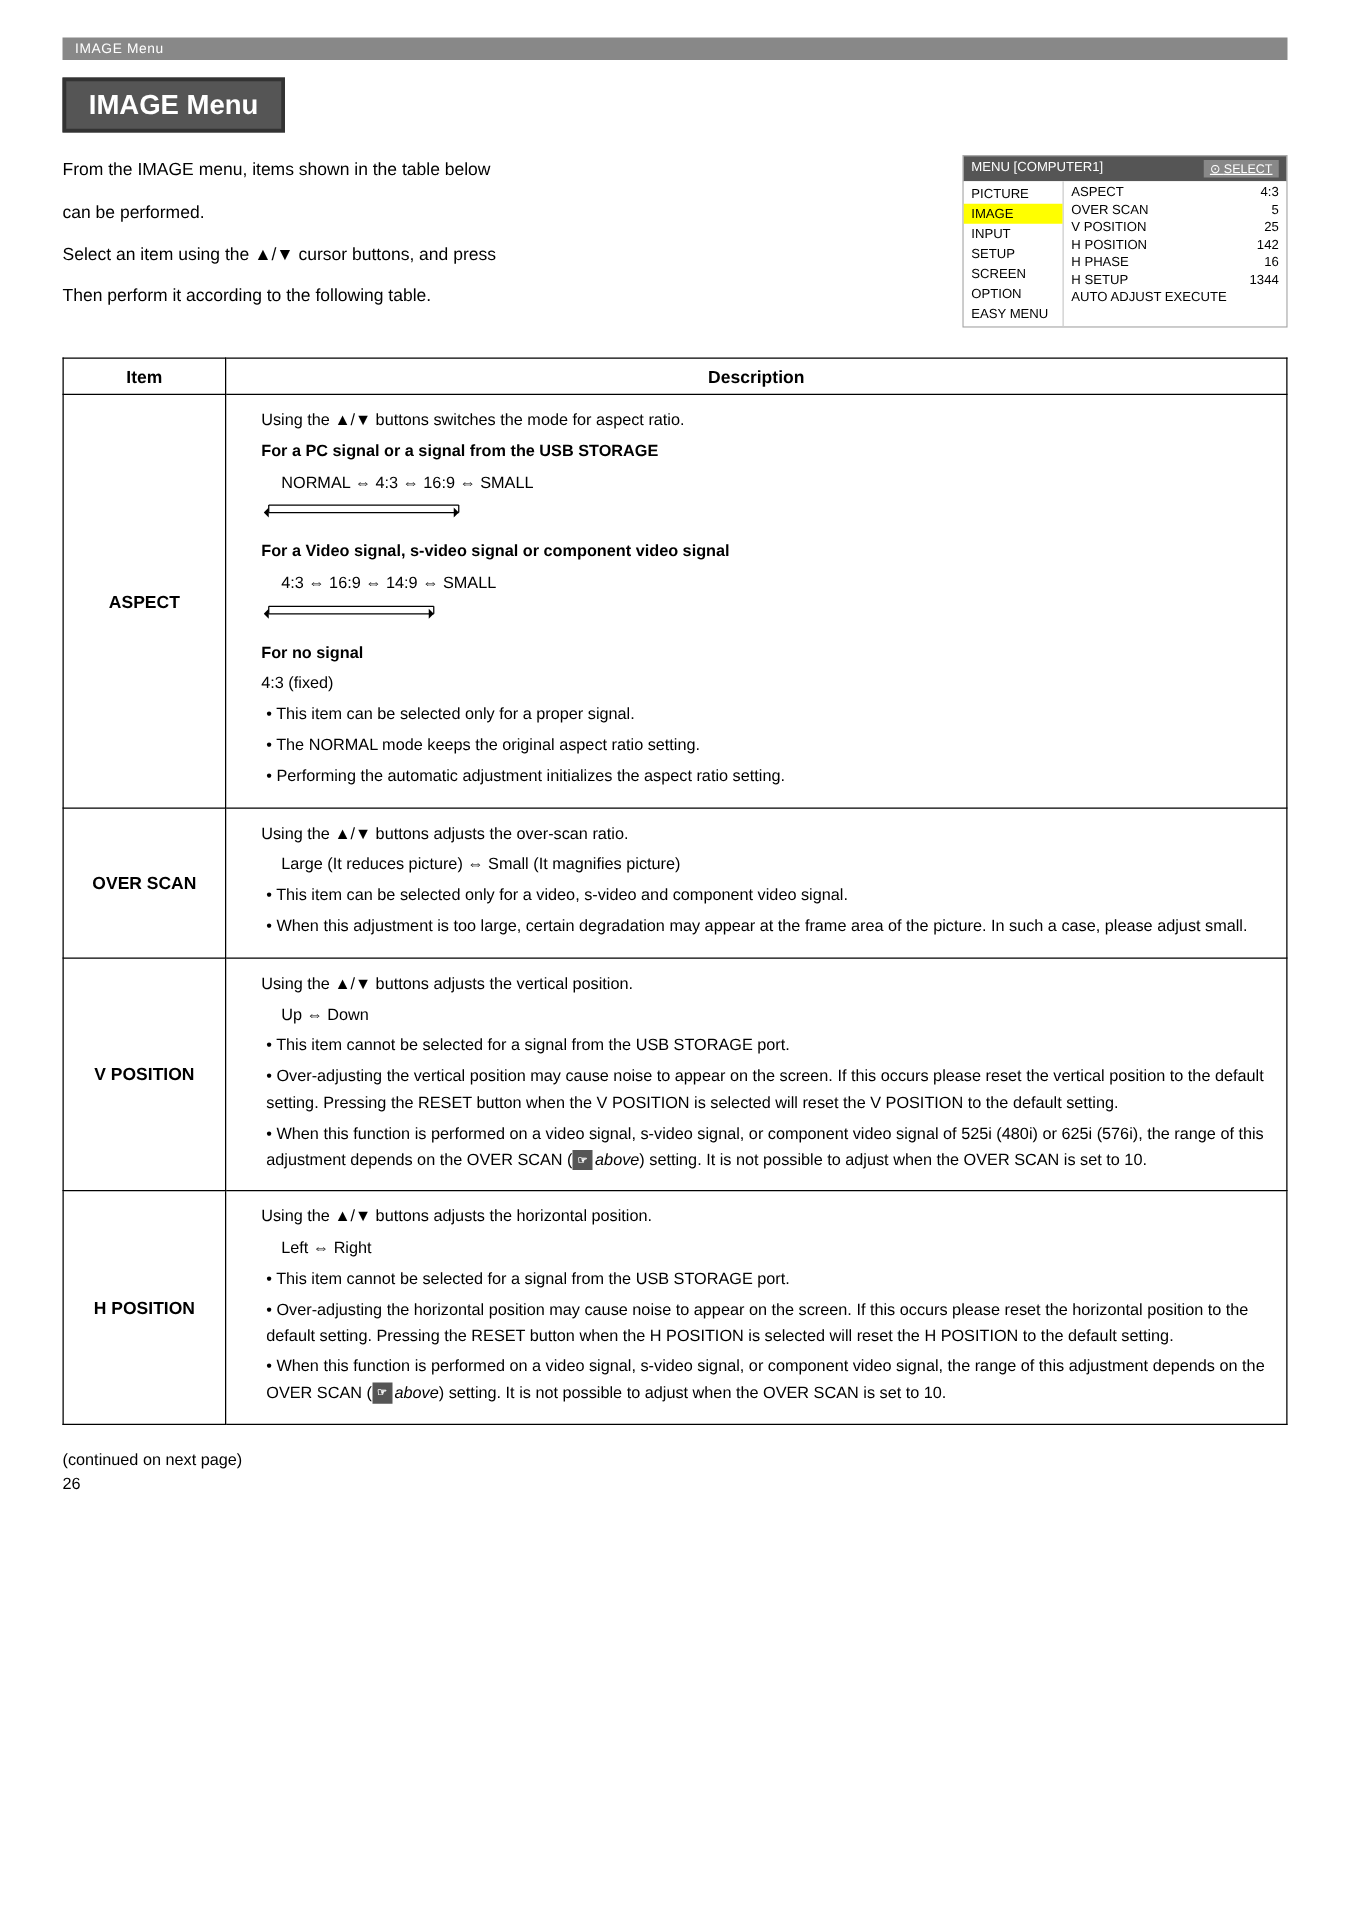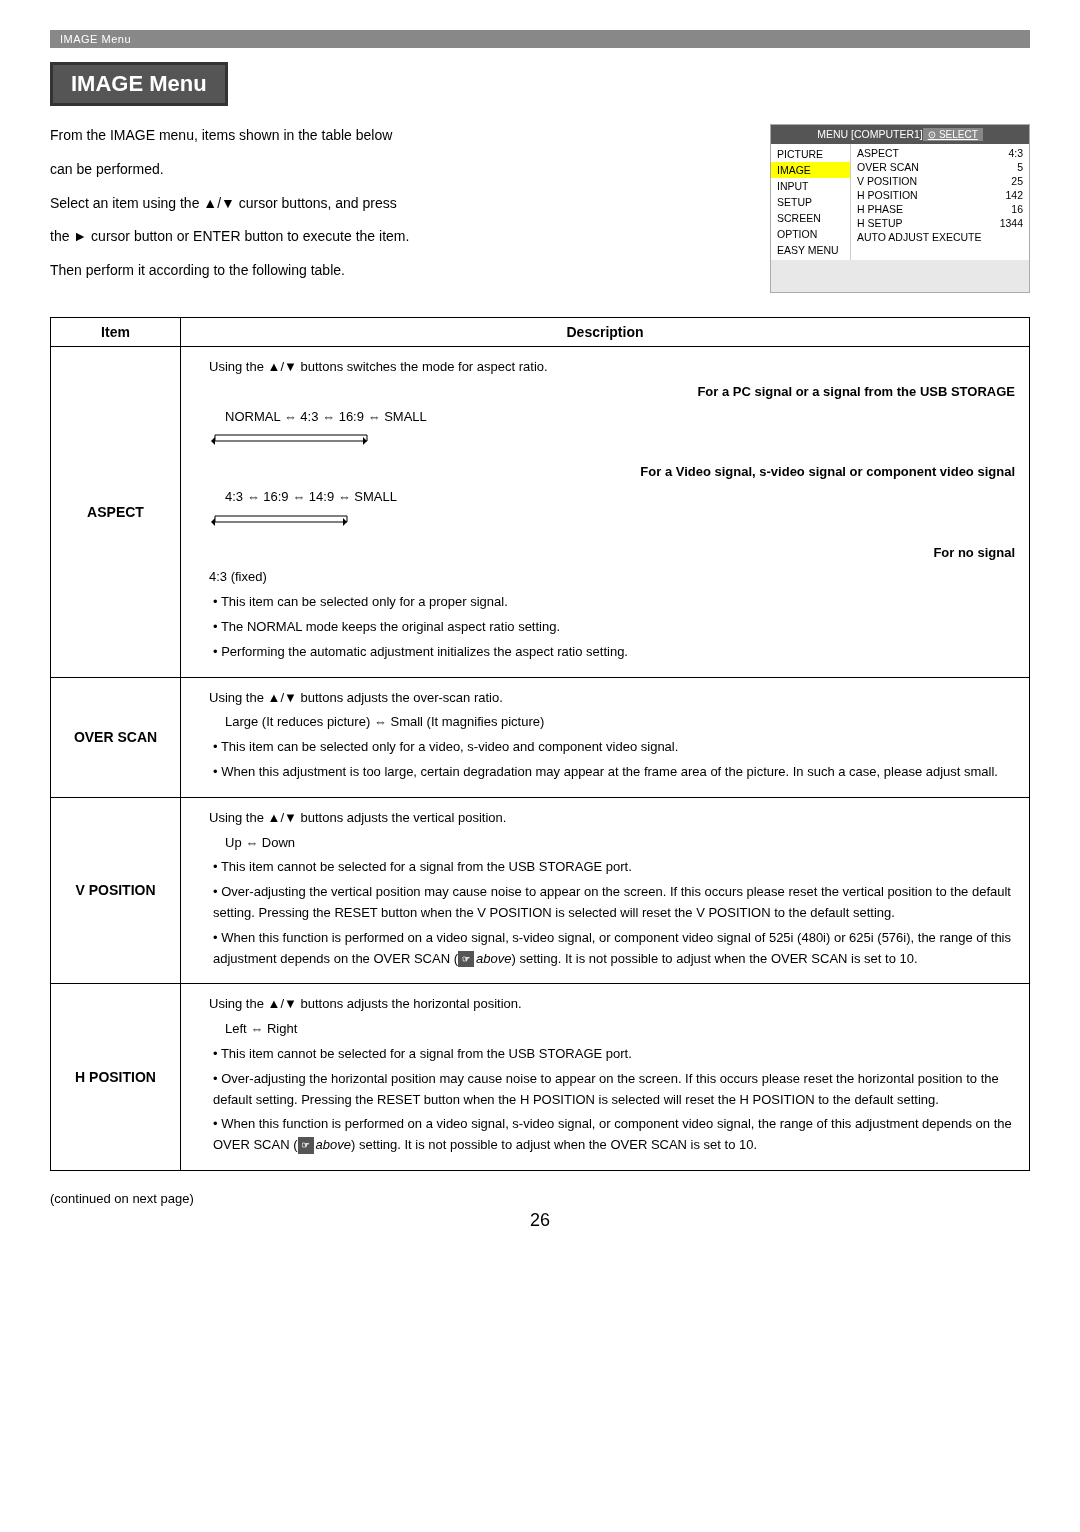--- a/index.html
+++ b/index.html
@@ -58,21 +58,21 @@
       border: 1px solid #aaa;
       width: 260px;
       min-width: 260px;
       font-size: 11px;
       background: #e8e8e8;
     }
     .menu-header {
       background: #555;
       color: #fff;
       display: flex;
-      justify-content: center;
+      justify-content: space-between;
       padding: 3px 6px;
       font-size: 10.5px;
     }
     .menu-select-btn {
       background: #888;
       color: #fff;
       font-size: 10px;
       padding: 1px 5px;
       text-decoration: underline;
     }
@@ -137,21 +137,20 @@
       vertical-align: middle;
     }
 
     
     .desc-cell p {
       margin-bottom: 4px;
       margin-left: 14px;
     }
     .desc-cell .bold-line {
       font-weight: normal;
-      text-align: right;
     }
     .desc-cell .indent {
       padding-left: 16px;
     }
     .desc-cell .bullet {
       padding-left: 4px;
     }
 
     
     .link-icon {
@@ -164,45 +163,41 @@
       margin-right: 2px;
       vertical-align: middle;
     }
 
     
     .footer {
       margin-top: 10px;
       font-size: 13px;
     }
     .page-num {
-      font-size: 18px;
+      font-size: 13px;
       margin-top: 4px;
-      text-align: center;
     }
   </style>
 </head>
 <body>
 
 
 
 
 <div class="breadcrumb-bar">IMAGE Menu</div>
 
 
 <div class="page-title">IMAGE Menu</div>
 
 
 <div class="intro-section">
   <div class="intro-text">
     <p>From the IMAGE menu, items shown in the table below</p>
     <p>can be performed.</p>
     <p>Select an item using the ▲/▼ cursor buttons, and press</p>
-    <p>
-      <span>the </span><strong>►</strong><span> cursor button or ENTER button to execute the item.</span>
-    </p>
     <p>Then perform it according to the following table.</p>
   </div>
 
   <div class="menu-screenshot">
     <div class="menu-header">
       <span>MENU [COMPUTER1]</span>
       <span class="menu-select-btn">⊙ <span>SELECT</span></span>
     </div>
     <div class="menu-body">
       <div class="menu-left">

